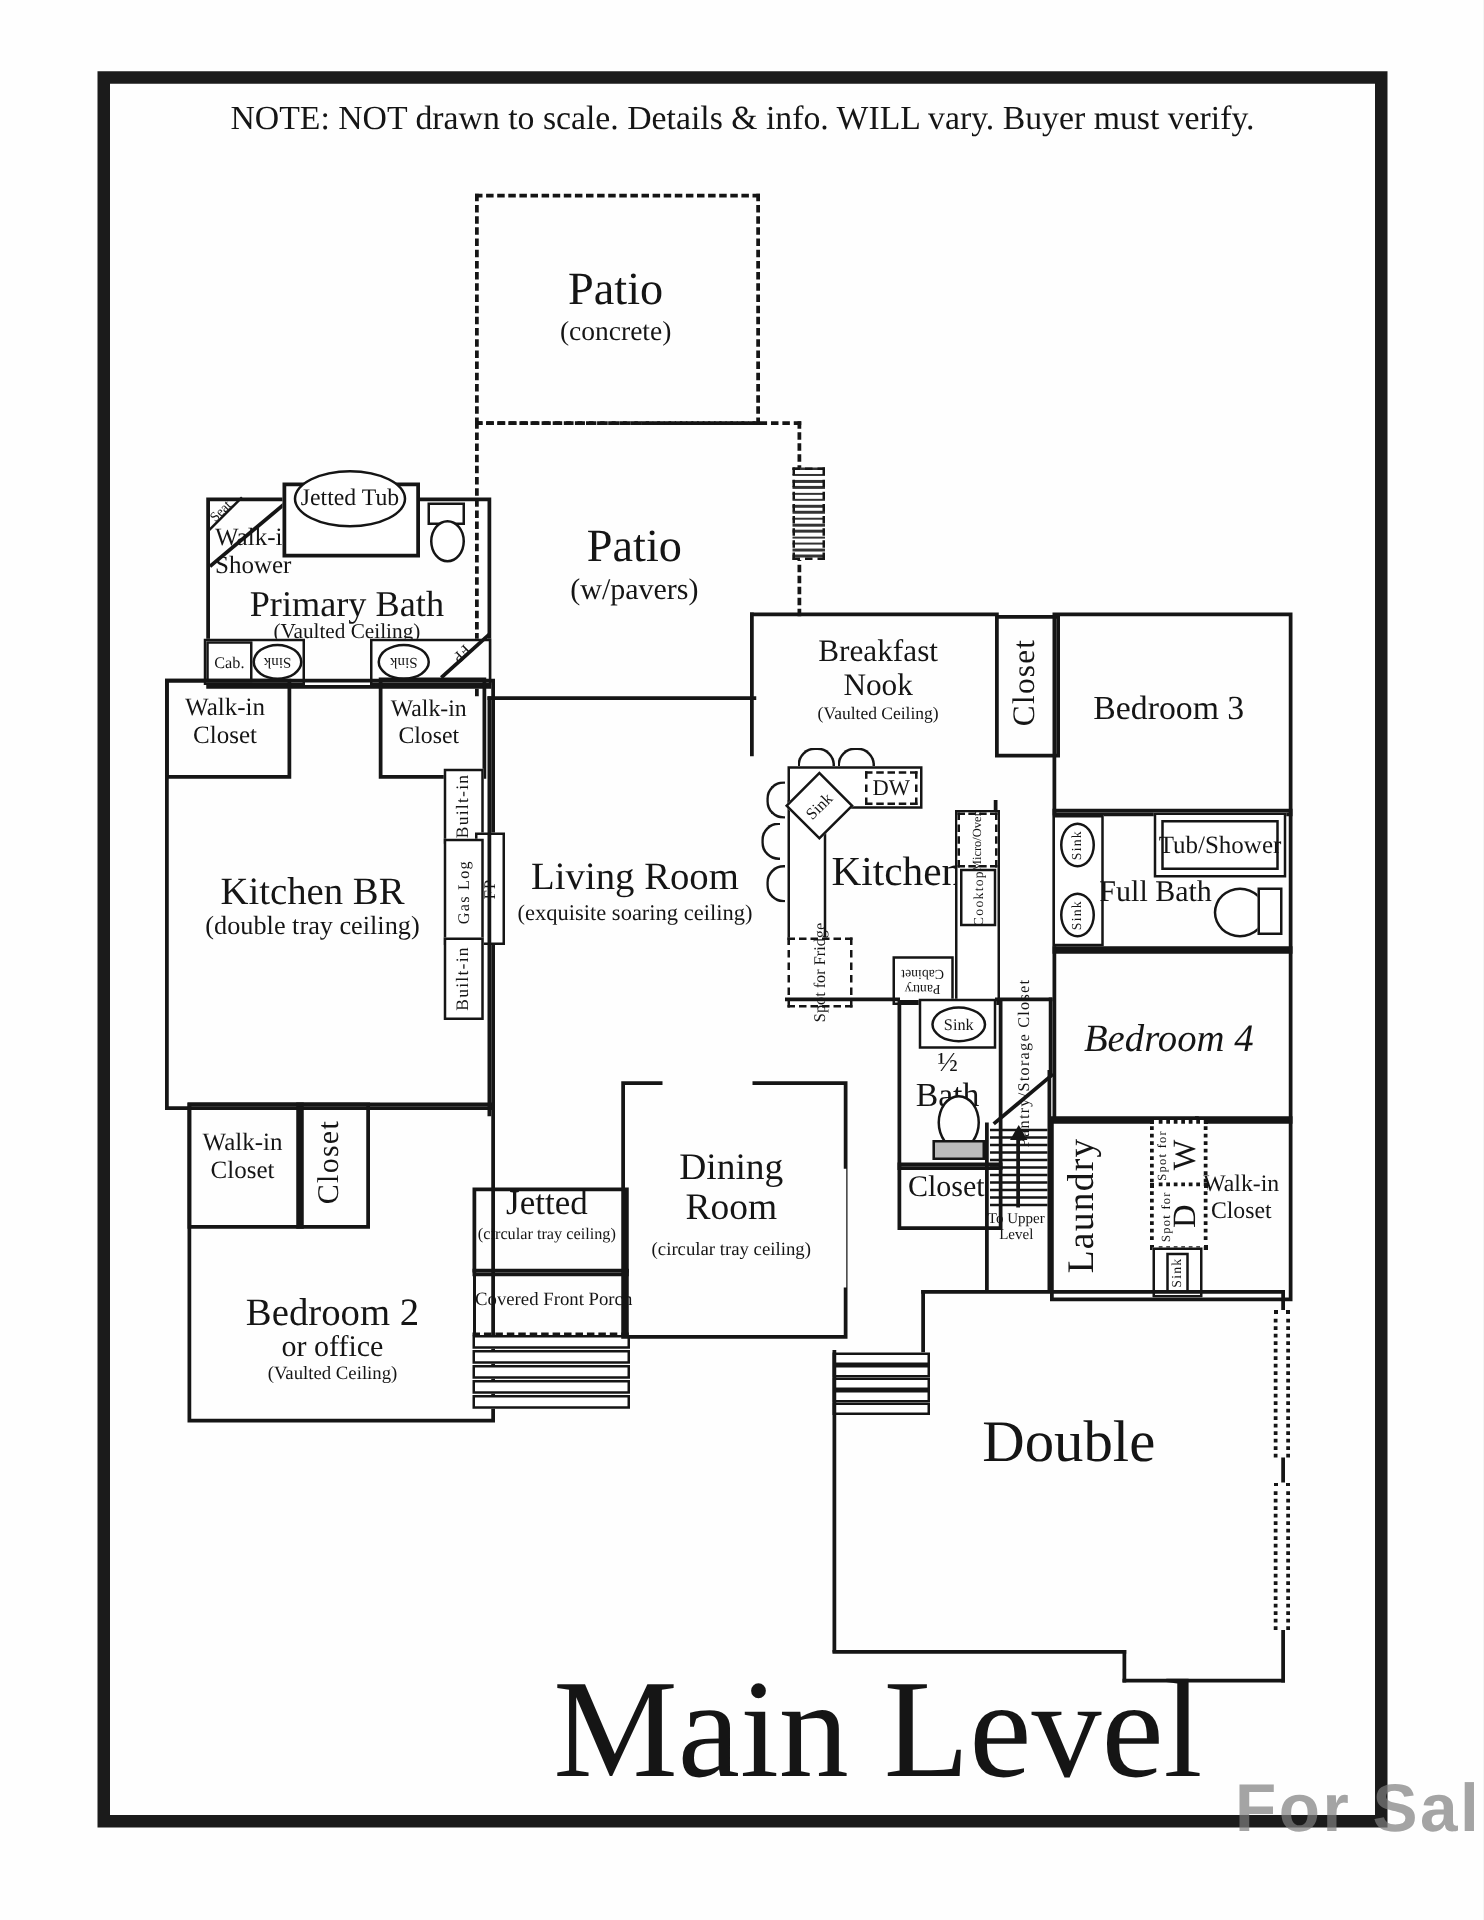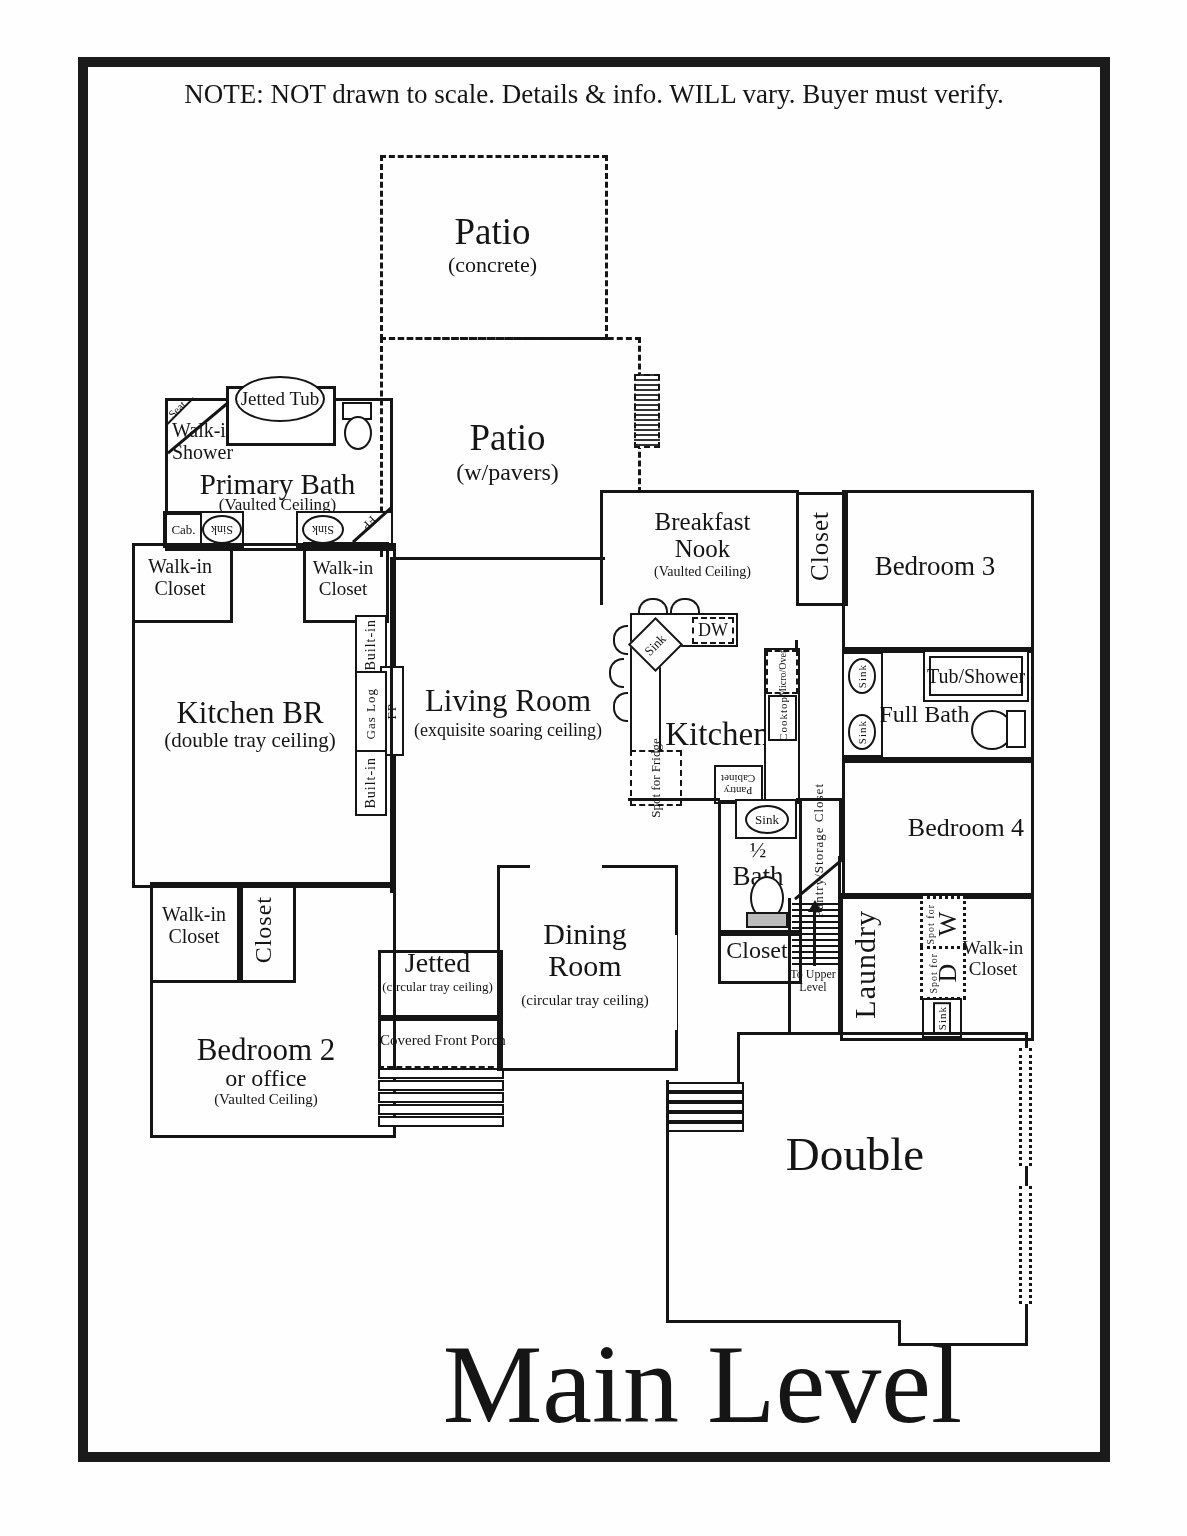--- a/index.html
+++ b/index.html
@@ -149,21 +149,21 @@
     <div>Nook</div>
   </div>
   <div class="lbl" style="left:615px;top:564px;width:175px;font-size:14px;">(Vaulted Ceiling)</div>
   <div class="room" style="left:796px;top:492px;width:46px;height:108px;"></div>
   <div class="lbl" style="left:796px;top:496px;width:46px;height:100px;display:flex;align-items:center;justify-content:center;">
     <span class="vtext" style="font-size:25px;">Closet</span>
   </div>
   <div class="room" style="left:842px;top:490px;width:186px;height:157px;"></div>
   <div class="lbl" style="left:855px;top:552px;width:160px;font-size:27px;">Bedroom 3</div>
 
-  <div class="lbl" style="left:640px;top:681px;width:155px;font-size:33px;margin-top:36px;">Kitchen</div>
+  <div class="lbl" style="left:640px;top:681px;width:155px;font-size:33px;">Kitchen</div>
 
   <div class="fix" style="left:630px;top:613px;width:104px;height:30px;"></div>
   <div class="fix" style="left:630px;top:640px;width:27px;height:112px;"></div>
   <div class="fix thin" style="left:692px;top:617px;width:38px;height:23px;border-style:dashed;">
     <span style="font-size:18px;">DW</span>
   </div>
   <div class="fix" style="left:636px;top:625px;width:35px;height:35px;transform:rotate(45deg);">
     <span style="font-size:13px;transform:rotate(-90deg);">Sink</span>
   </div>
 
@@ -200,21 +200,21 @@
   </div>
   <div class="fix" style="left:923px;top:650px;width:102px;height:48px;"></div>
   <div class="fix thin" style="left:929px;top:656px;width:90px;height:36px;">
     <span style="font-size:20px;">Tub/Shower</span>
   </div>
   <div class="lbl" style="left:872px;top:702px;width:105px;font-size:24px;">Full Bath</div>
   <div class="fix thin ell" style="left:971px;top:710px;width:38px;height:36px;"></div>
   <div class="fix thin" style="left:1006px;top:710px;width:16px;height:34px;"></div>
 
   <div class="room" style="left:842px;top:757px;width:186px;height:136px;"></div>
-  <div class="lbl" style="left:886px;top:814px;width:160px;font-size:26px;">Bedroom 4</div>
+  <div class="lbl" style="left:855px;top:814px;width:160px;font-size:31px;font-style:italic;">Bedroom 4</div>
 
   <div class="room" style="left:718px;top:800px;width:78px;height:130px;"></div>
   <div class="fix" style="left:735px;top:799px;width:58px;height:36px;"></div>
   <div class="fix thin ell" style="left:745px;top:805px;width:40px;height:25px;">
     <span style="font-size:13px;">Sink</span>
   </div>
   <div class="lbl" style="left:720px;top:838px;width:76px;font-size:22px;">
     <div style="font-size:22px;">½</div>
     <div style="font-size:27px;">Bath</div>
   </div>
@@ -287,14 +287,15 @@
   <div class="dashdot" style="left:1019px;top:1048px;width:0;height:118px;border-left:3px dotted #151515;"></div>
   <div class="dashdot" style="left:1029px;top:1048px;width:0;height:118px;border-left:3px dotted #151515;"></div>
   <div class="dashdot" style="left:1019px;top:1186px;width:0;height:118px;border-left:3px dotted #151515;"></div>
   <div class="dashdot" style="left:1029px;top:1186px;width:0;height:118px;border-left:3px dotted #151515;"></div>
   <div class="lbl" style="left:730px;top:1124px;width:250px;font-size:47px;line-height:1.3;">
     <div>Double</div>
   </div>
 
   <div class="lbl" style="left:182px;top:1324px;width:780px;font-size:112px;text-align:right;">Main Level</div>
 
+  <div class="abs" style="left:988px;top:1416px;font-family:'Liberation Sans',sans-serif;font-weight:bold;font-size:54px;color:rgba(125,125,125,0.7);letter-spacing:2px;z-index:10;">For Sal</div>
 
 </div>
 
 </body></html>

